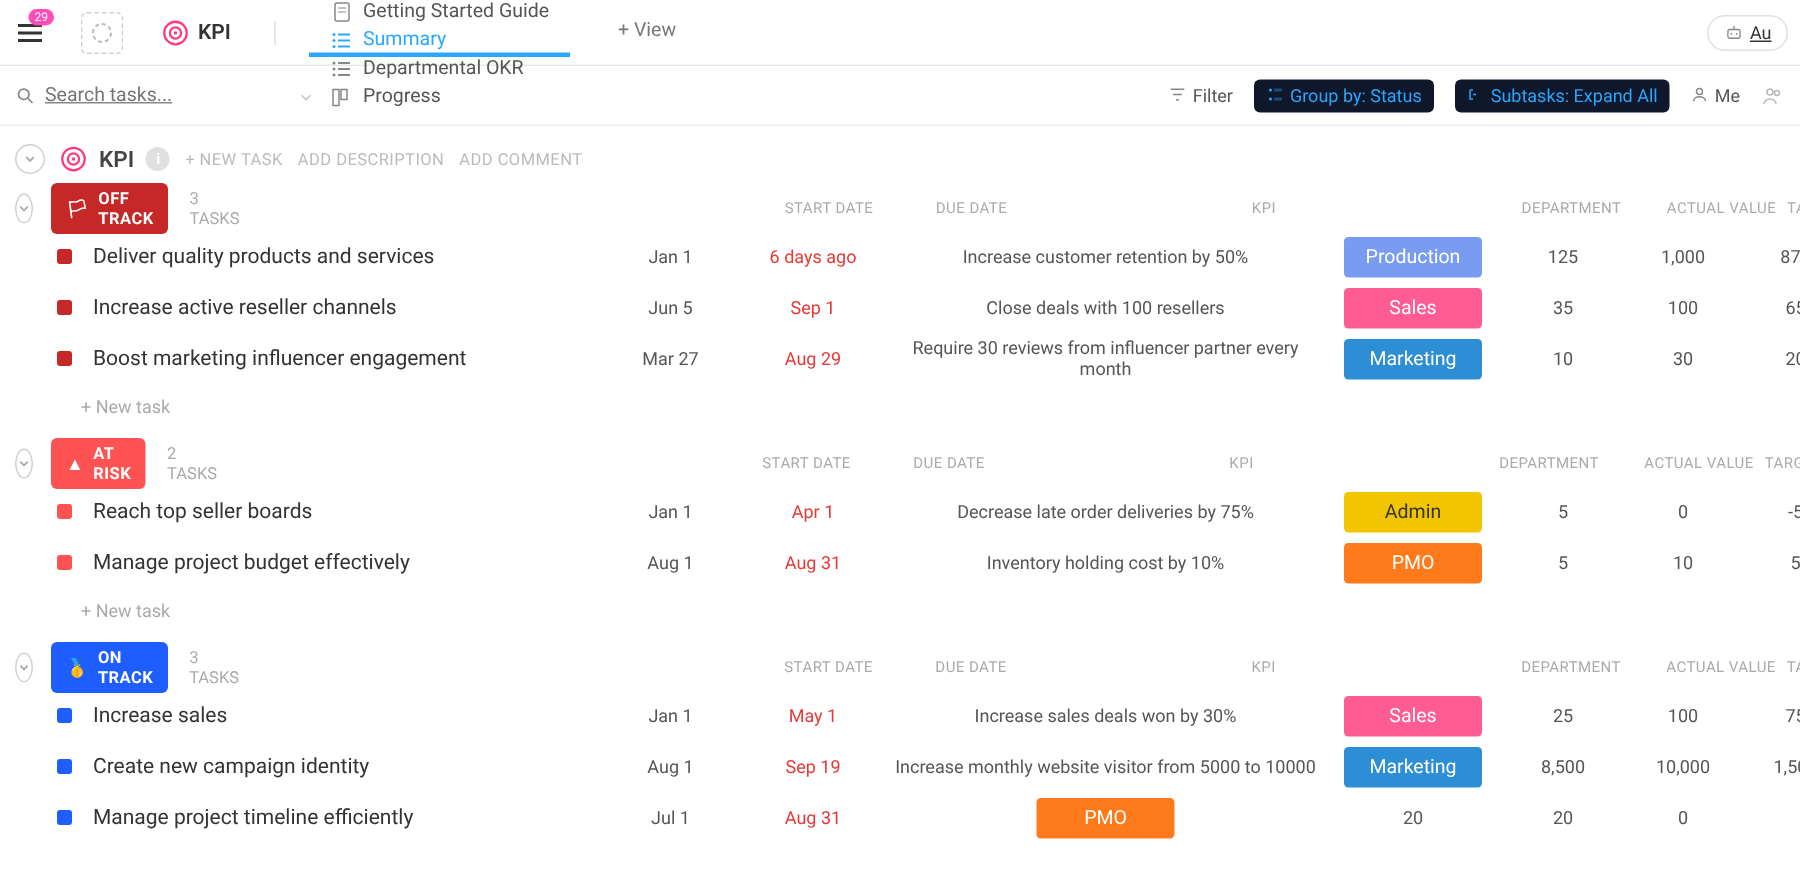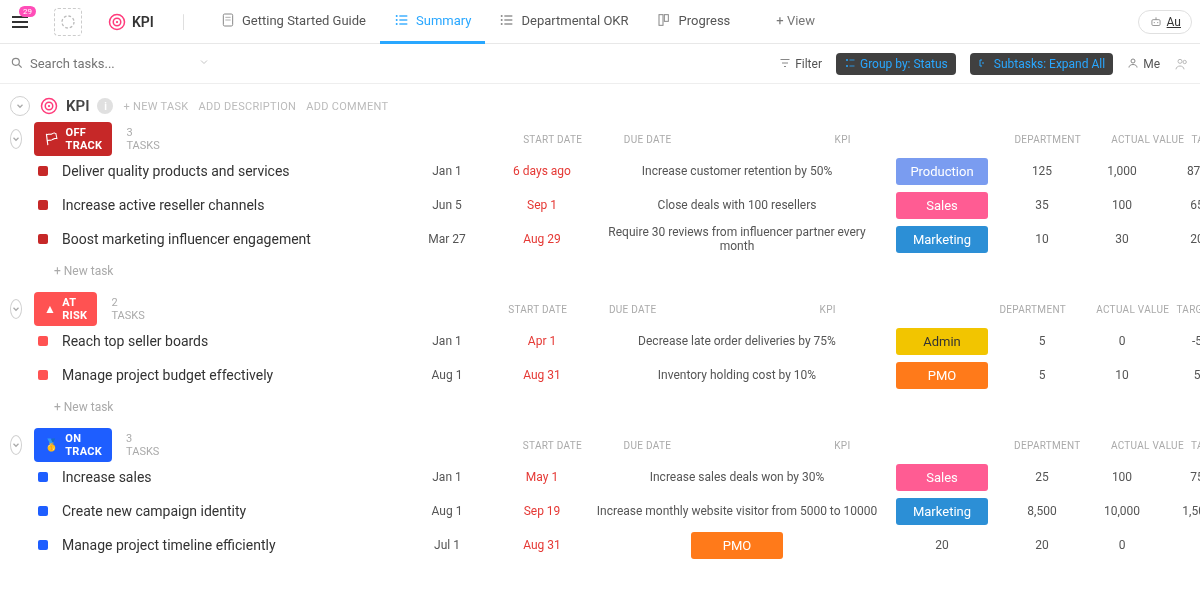--- a/index.html
+++ b/index.html
@@ -7,37 +7,37 @@
 
 .topbar { display: flex; align-items: center; height: 44px; border-bottom: 1px solid #e8e8e8; padding: 0 8px; gap: 18px; }
 .menu-btn { width: 24px; height: 24px; display: flex; align-items: center; justify-content: center; cursor: pointer; position: relative; }
 .menu-btn .bars { width: 16px; height: 2px; background: #333; box-shadow: 0 -5px 0 #333, 0 5px 0 #333; }
 .badge-pink { position: absolute; top: -4px; right: -4px; background: #ff4db8; color: #fff; font-size: 8px; border-radius: 8px; padding: 1px 4px; }
 .spinner-box { width: 28px; height: 28px; border: 1px dashed #ccc; border-radius: 4px; display: flex; align-items: center; justify-content: center; margin-left: 4px; }
 .spinner-box svg { width: 16px; height: 16px; }
 .space-name { display: flex; align-items: center; gap: 6px; font-weight: 600; font-size: 14px; margin-left: 8px; margin-right: 8px; }
 .target-icon { width: 18px; height: 18px; }
 
-.tabs { display: flex; align-items: stretch; height: 44px; }
+.tabs { display: flex; align-items: stretch; height: 44px; flex-direction: column; }
 .tab { display: flex; align-items: center; gap: 6px; padding: 0 14px; color: #555; cursor: pointer; border-bottom: 3px solid transparent; font-size: 13px; }
 .tab.active { color: #29a7ff; border-bottom-color: #29a7ff; }
 .tab-icon { width: 16px; height: 16px; opacity: 0.7; }
 .tab.active .tab-icon { opacity: 1; }
 
 .topbar-right { margin-left: auto; display: flex; align-items: center; gap: 8px; text-decoration: underline; }
 .au-pill { border: 1px solid #e0e0e0; border-radius: 14px; padding: 4px 10px; display: flex; align-items: center; gap: 4px; font-size: 12px; }
 
 .toolbar { display: flex; align-items: center; height: 40px; border-bottom: 1px solid #eee; padding: 0 10px; }
-.search-wrap { display: flex; align-items: flex-start; gap: 6px; color: #888; width: 200px; }
+.search-wrap { display: flex; align-items: flex-end; gap: 6px; color: #888; width: 200px; text-decoration: underline; }
 .search-input { border: none; outline: none; font-size: 13px; color: #888; width: 120px; background: transparent; }
 .chev-down { margin-left: auto; opacity: 0.5; }
 
 .toolbar-right { margin-left: auto; display: flex; align-items: center; gap: 14px; font-size: 12px; color: #555; }
 .tool-item { display: flex; align-items: flex-start; gap: 4px; cursor: pointer; }
-.tool-item.blue { color: #29a7ff; background: #404040; padding: 4px 8px; border-radius: 4px; }
+.tool-item.blue { color: #29a7ff; background: #0f172a; padding: 4px 8px; border-radius: 4px; }
 .ppl-icon { opacity: 0.6; }
 
 .list-header { display: flex; align-items: center; padding: 12px 10px 8px 10px; gap: 10px; color: #888; font-size: 12px; }
 .collapse-circle { width: 20px; height: 20px; border: 1px solid #d0d0d0; border-radius: 50%; display: flex; align-items: center; justify-content: center; color: #aaa; cursor: pointer; }
 .list-title { display: flex; align-items: center; gap: 8px; font-size: 15px; font-weight: 600; color: #444; }
 .info-dot { width: 16px; height: 16px; border-radius: 50%; background: #e0e0e0; color: #fff; font-size: 10px; display: flex; align-items: center; justify-content: center; font-weight: bold; }
 .ghost-link { color: #bbb; text-transform: uppercase; font-size: 11px; letter-spacing: 0.3px; cursor: pointer; }
 
 .group { margin-left: 10px; margin-right: 10px; margin-bottom: 10px; }
 .group-hdr { display: flex; align-items: center; height: 30px; }

